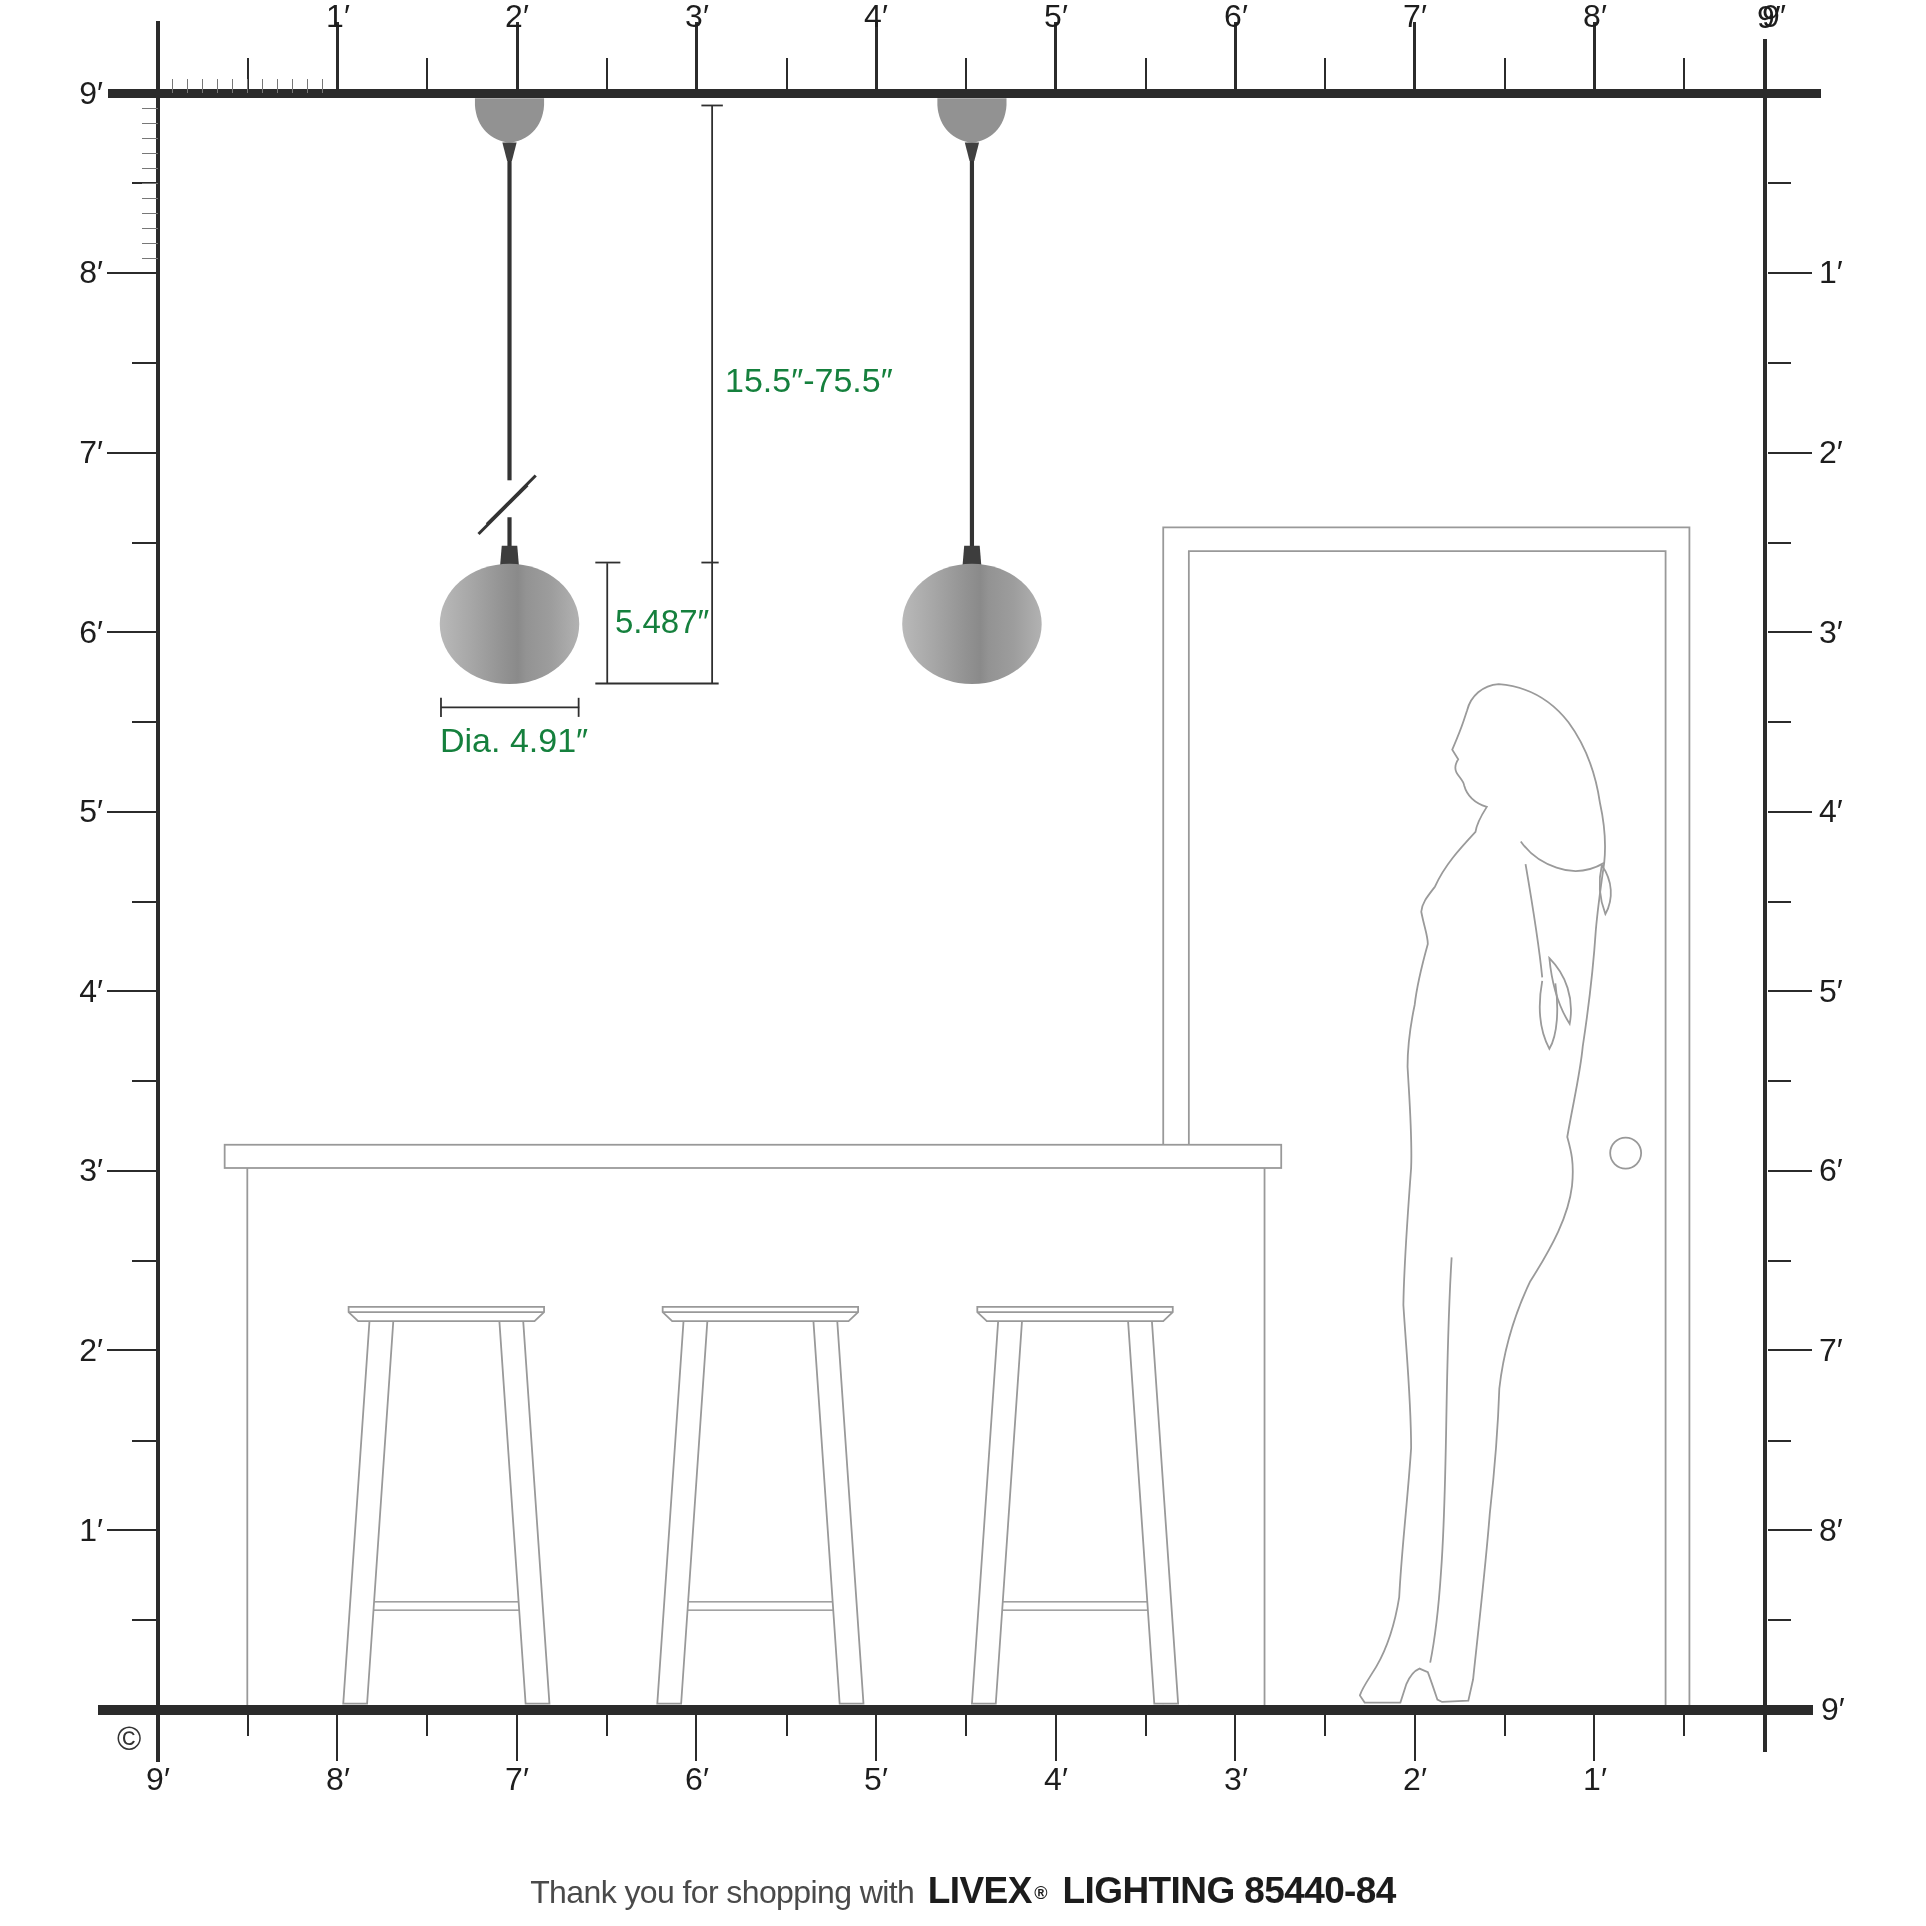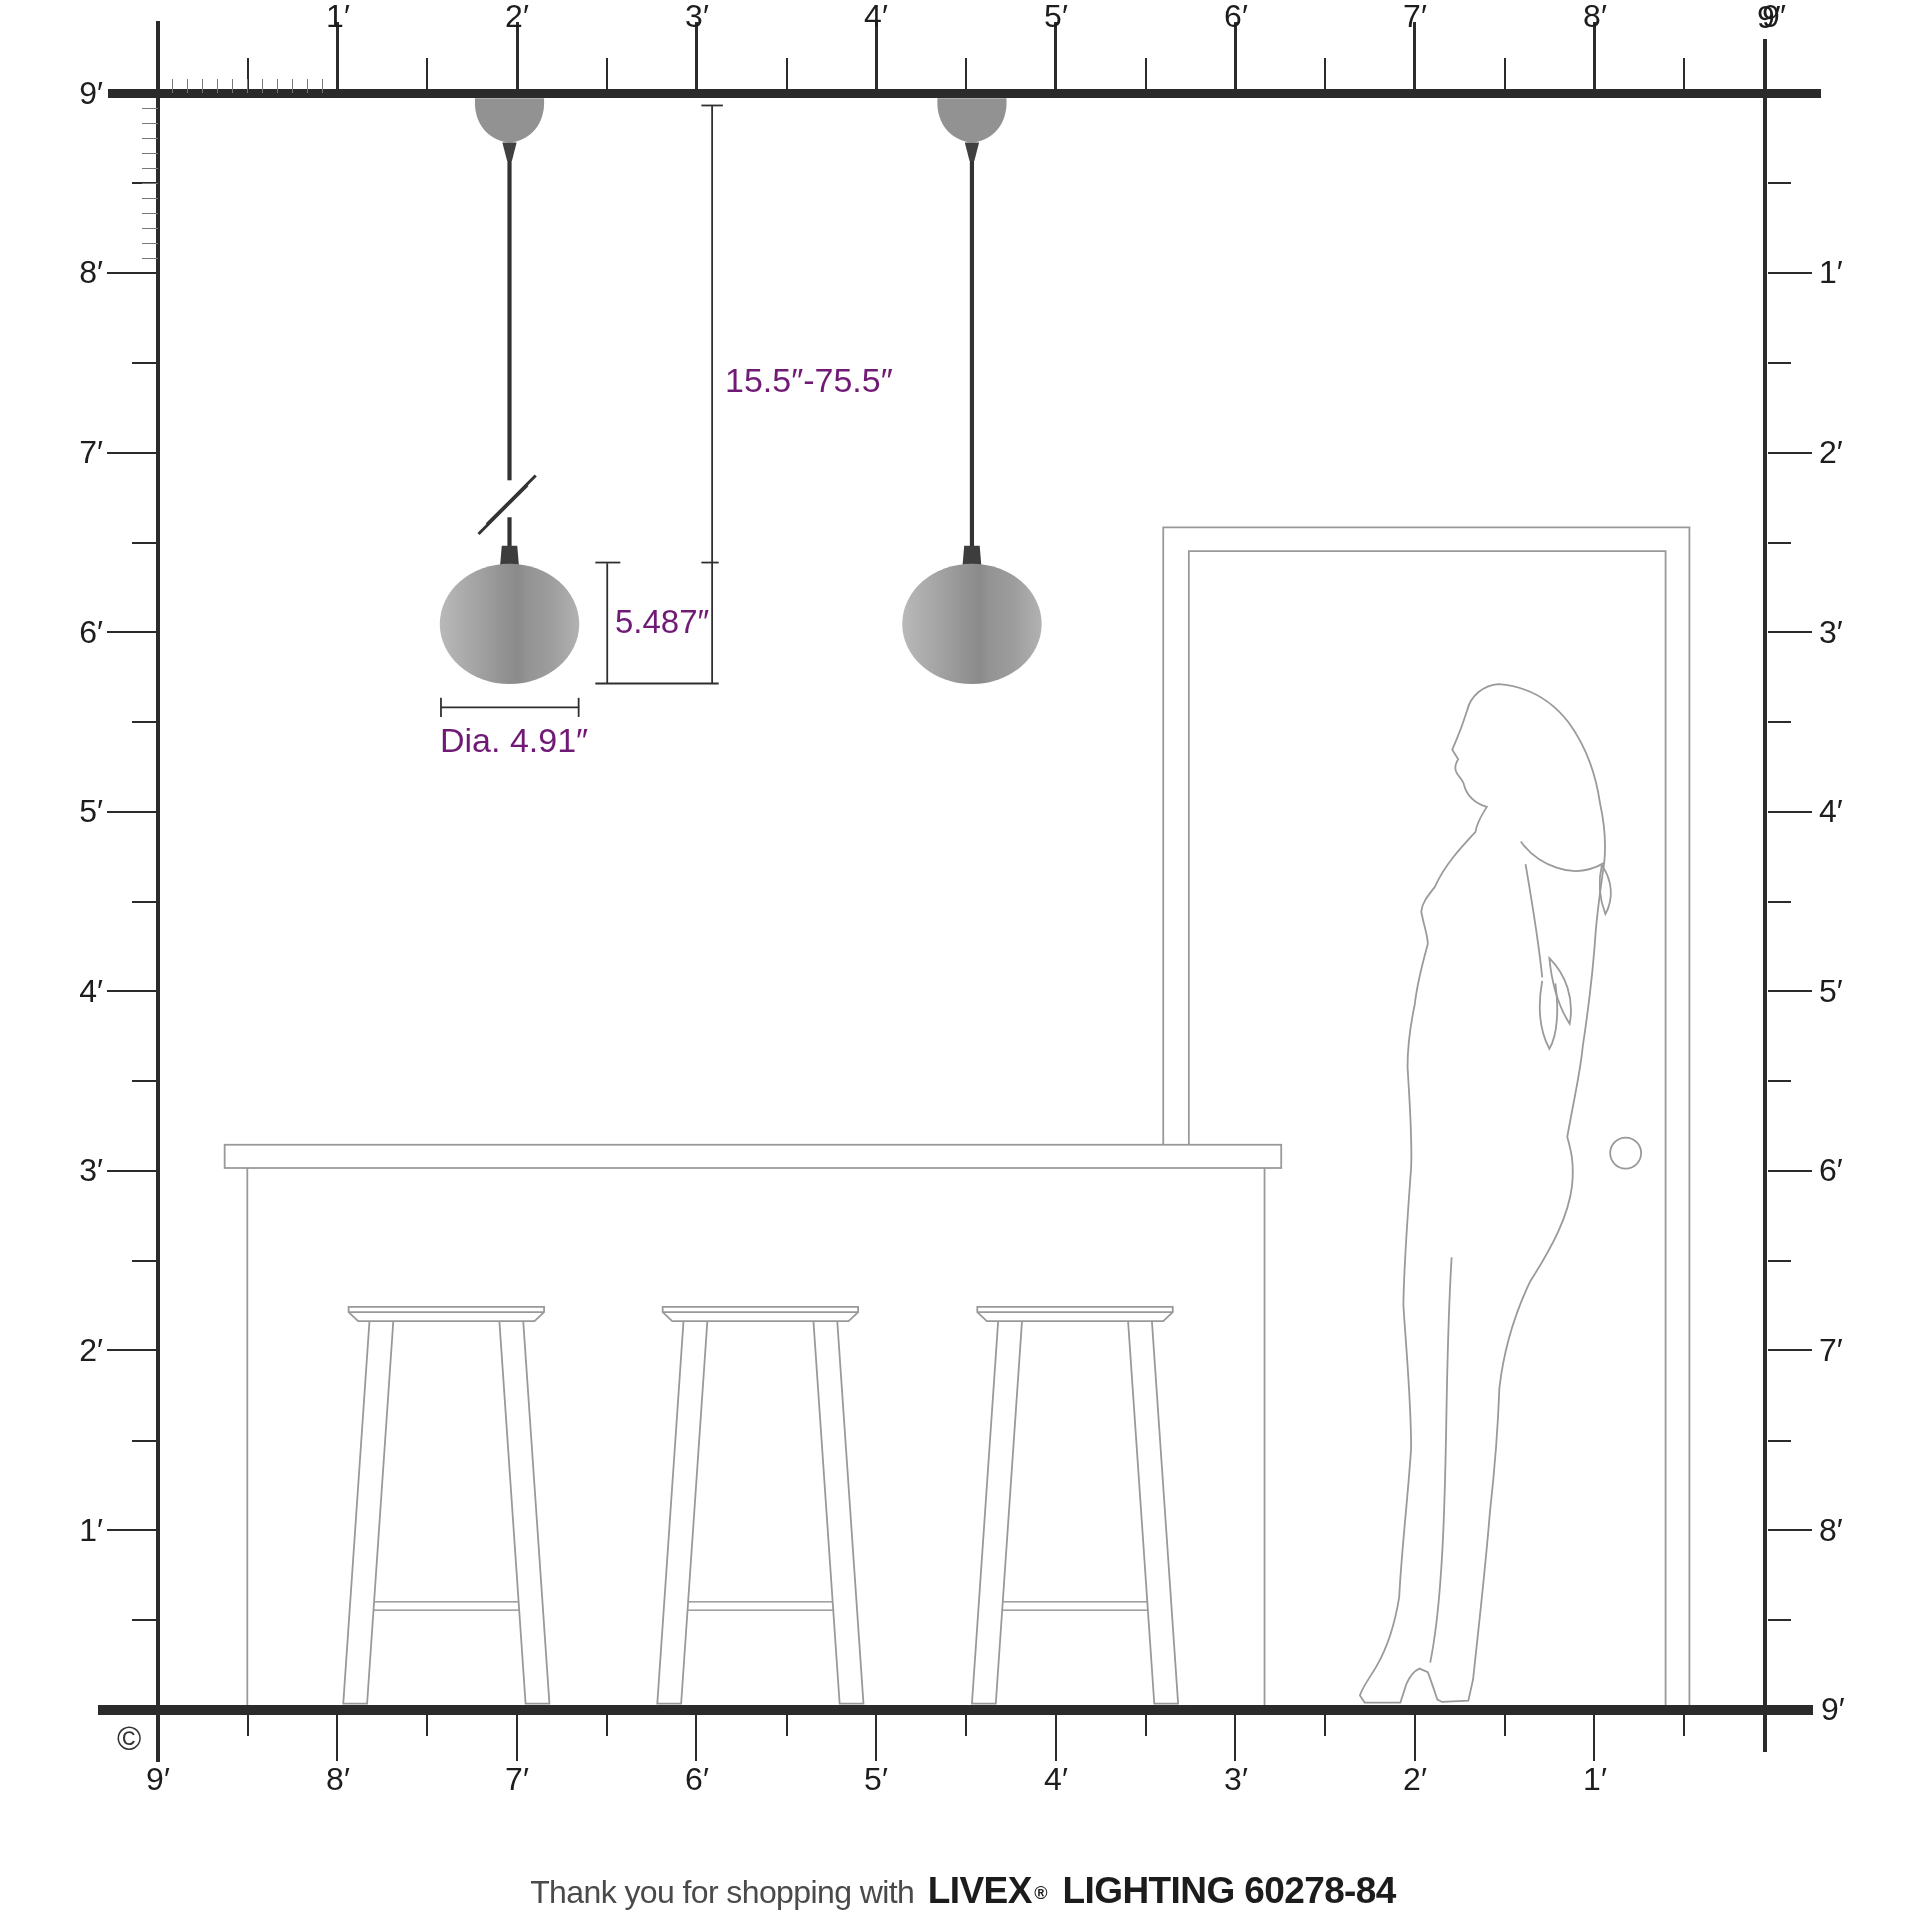--- a/index.html
+++ b/index.html
@@ -3,21 +3,21 @@
 <meta charset="utf-8">
 <style>
   html,body{margin:0;padding:0;background:#fff;}
   body{width:1926px;height:1926px;font-family:"Liberation Sans",sans-serif;}
   #canvas{position:relative;width:1926px;height:1926px;background:#fff;overflow:hidden;}
   .tick{position:absolute;background:#2b2b2b;}
   .tick.light{background:#777;}
   .rlabel{position:absolute;font-size:32px;color:#1d1d1d;line-height:33px;white-space:nowrap;}
   .rlabel.center{text-align:center;}
   .rlabel.right{text-align:right;}
-  .dim-text{position:absolute;font-size:34px;color:#701a75;white-space:nowrap;}
+  .dim-text{position:absolute;font-size:34px;color:#15803d;white-space:nowrap;}
   #scene{position:absolute;left:0;top:0;}
   .bar{position:absolute;background:#2b2b2b;}
   #copyright{position:absolute;left:117px;top:1720px;font-size:33px;color:#333;}
   #footer{position:absolute;left:0;top:1870px;width:1926px;text-align:center;white-space:nowrap;}
   #footer .light{font-size:32px;color:#4a4a4a;letter-spacing:-0.6px;}
   #footer .brand{font-size:37px;font-weight:bold;color:#1c1c1c;letter-spacing:-0.6px;}
   #footer .reg{font-size:18px;font-weight:bold;color:#1c1c1c;vertical-align:super;}
   #footer .bold{font-size:37px;font-weight:bold;color:#1c1c1c;letter-spacing:-0.6px;}
 </style>
 </head>
@@ -272,16 +272,16 @@
   <div class="dim-text" style="left:440px;top:721px;width:143px;text-align:center;">Dia. 4.91″</div>
 
   <div id="copyright">©</div>
 
   <div id="footer">
     <span class="light">Thank you for shopping with</span>
     <span class="light">&nbsp;</span>
     <span class="brand">LIVEX</span>
     <span class="reg">®</span>
     <span class="bold">&nbsp;</span>
-    <span class="bold">LIGHTING 60278-84</span>
+    <span class="bold">LIGHTING 85440-84</span>
   </div>
 </div>
 
 
 </body></html>

